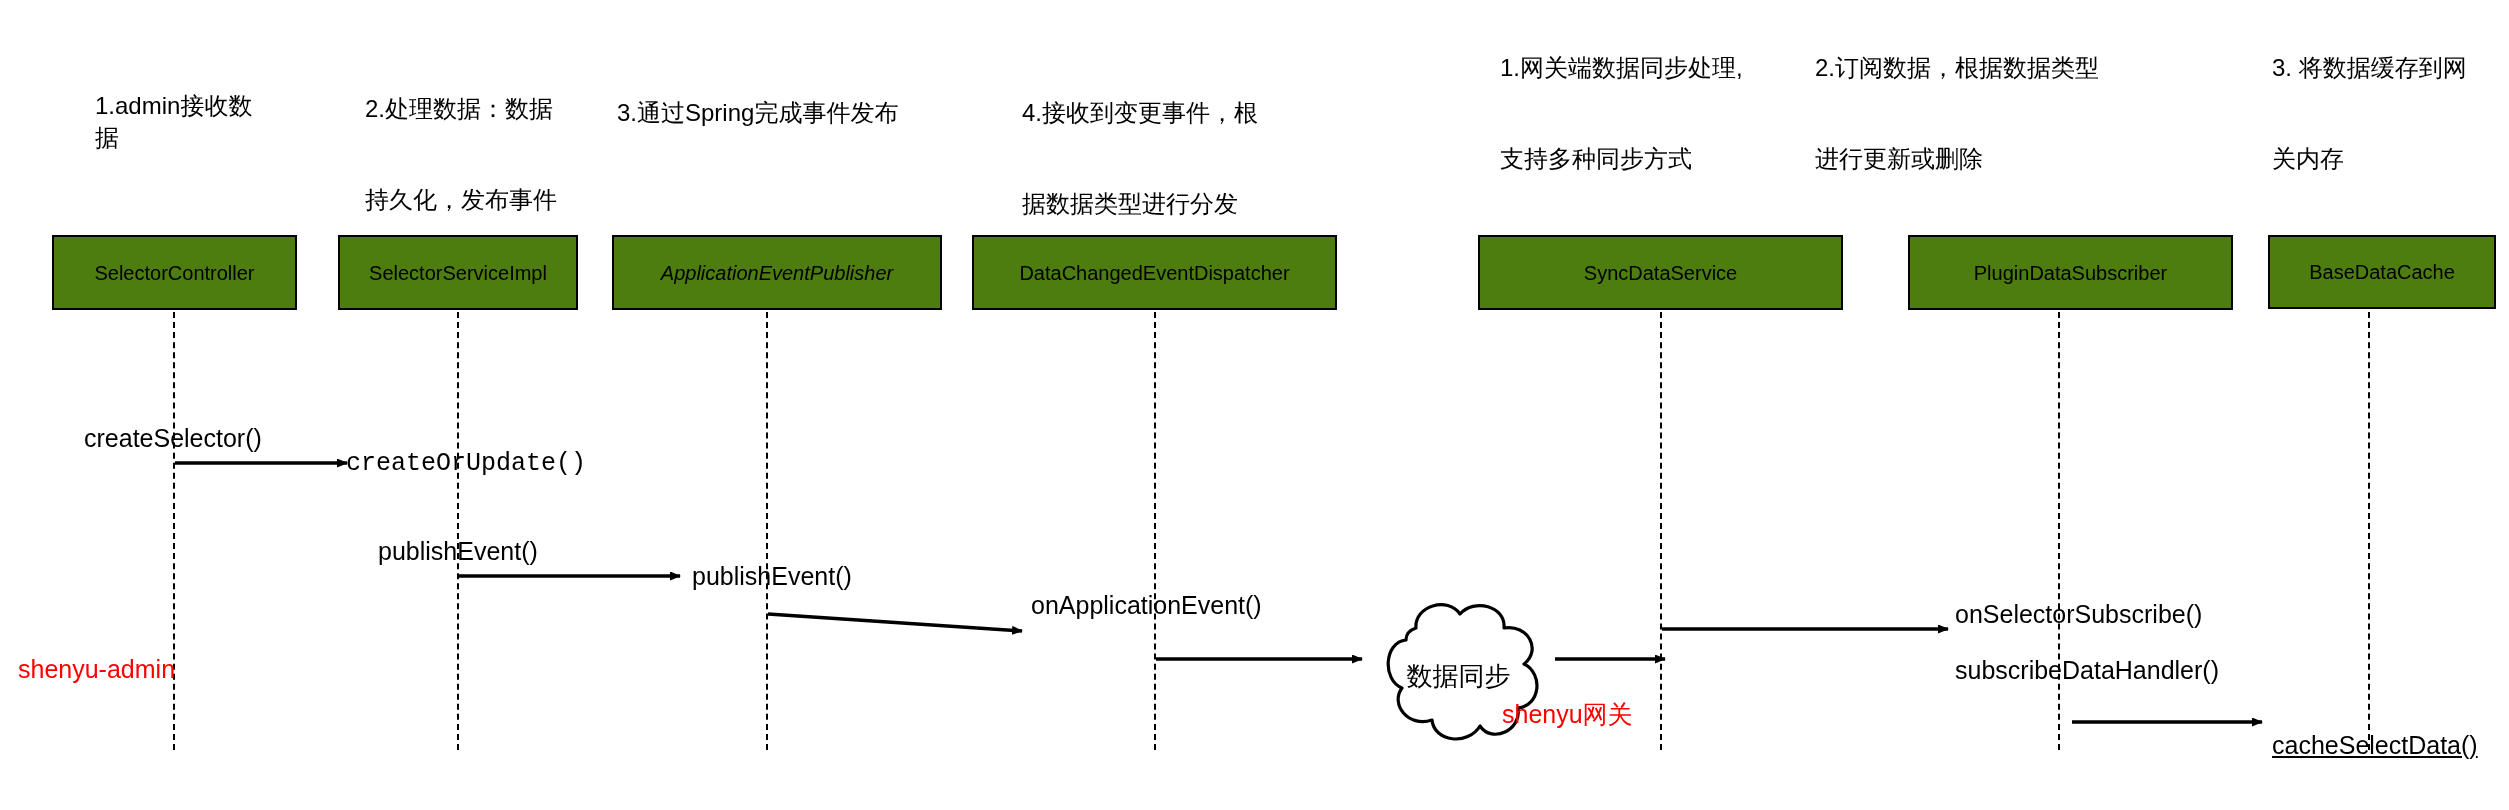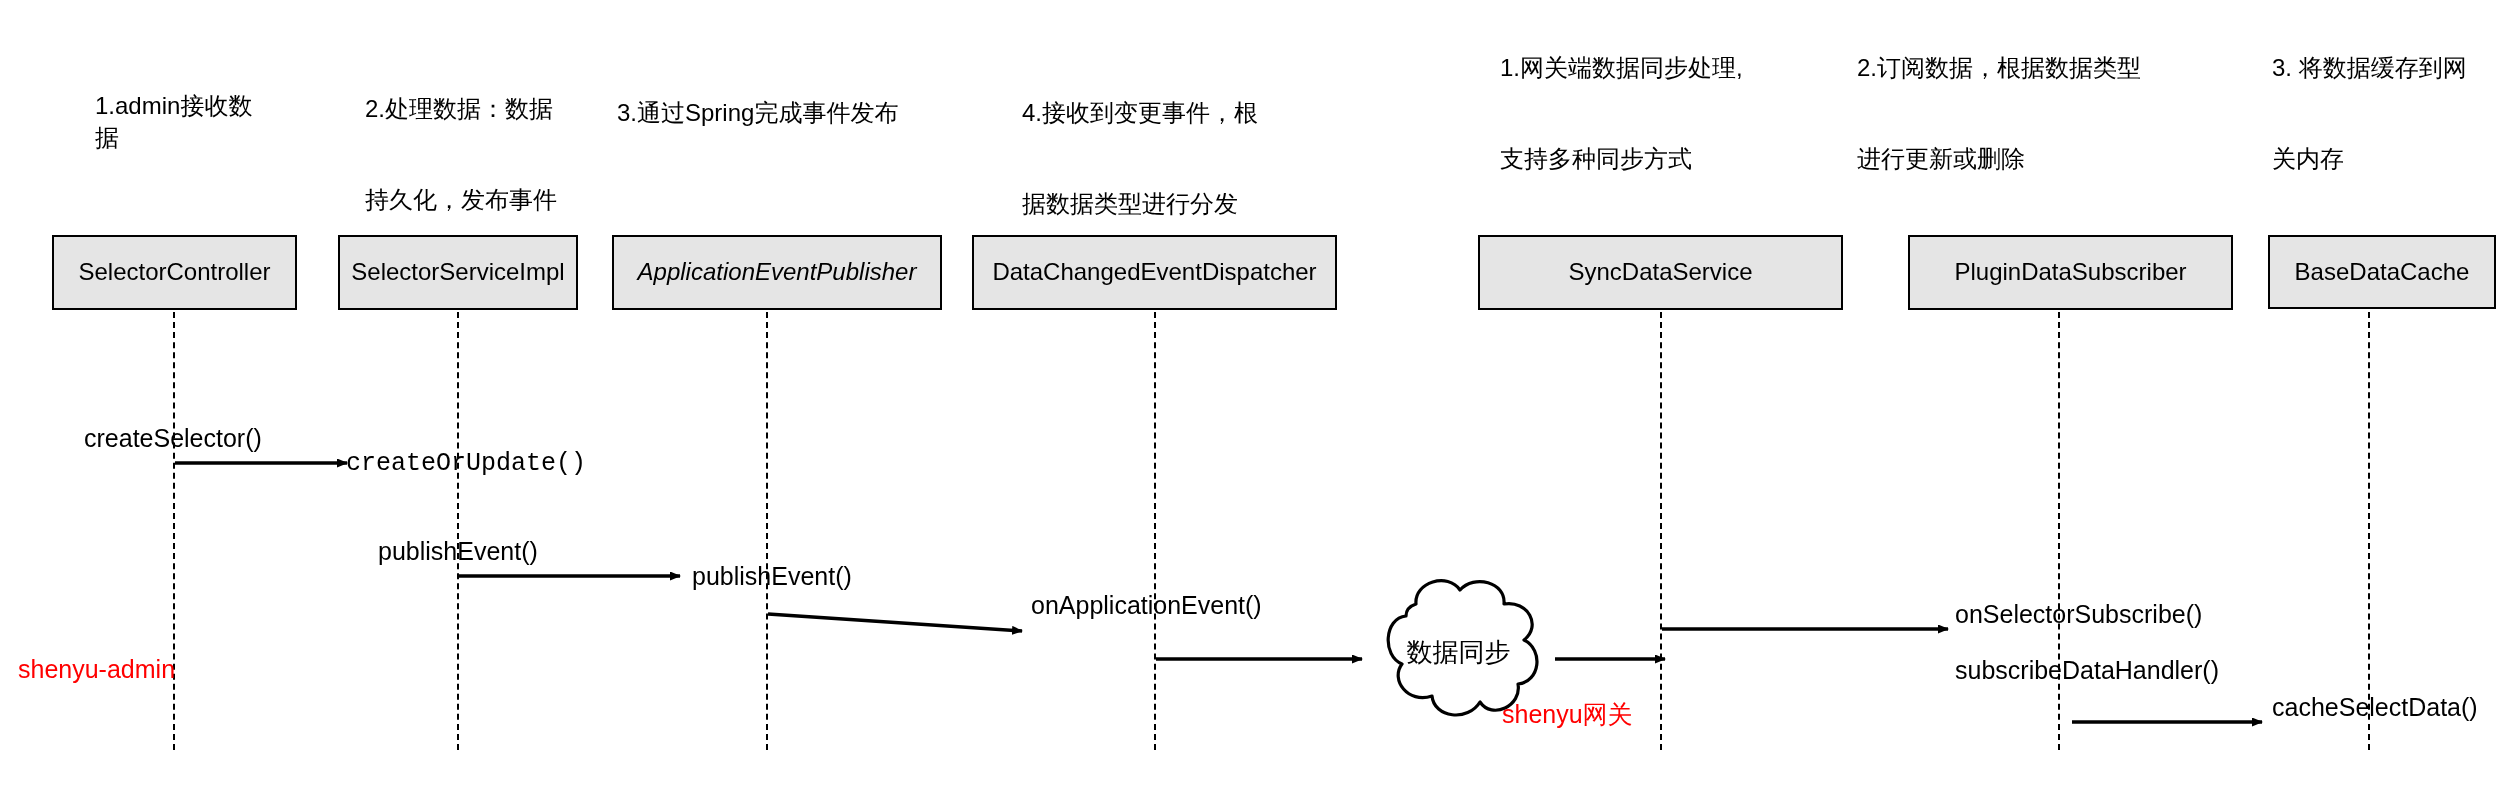--- a/index.html
+++ b/index.html
@@ -14,26 +14,26 @@
     width:2509px;
     height:810px;
     background:#ffffff;
     overflow:hidden;
   }
   
   .lifebox{
     position:absolute;
     box-sizing:border-box;
     border:2px solid #000000;
-    background:#e5e5e5;
+    background:#4d7c0f;
     display:flex;
     align-items:center;
     justify-content:center;
     text-align:center;
-    font-size:24px;
+    font-size:20px;
     line-height:1.2;
     letter-spacing:0px;
     color:#000000;
     white-space:nowrap;
   }
   
   .lifeline{
     position:absolute;
     width:0;
     border-left:2px dashed #000000;
@@ -91,21 +91,21 @@
   <div class="note" style="left:617px; top:90px;  width:330px;">3.通过Spring完成事件发布</div>
 
   <div class="note" style="left:1022px;top:90px;  width:290px;">4.接收到变更事件，根
 
 据数据类型进行分发</div>
 
   <div class="note" style="left:1500px;top:45px;  width:300px;">1.网关端数据同步处理,
 
 支持多种同步方式</div>
 
-  <div class="note" style="left:1857px;top:45px;  width:330px;">2.订阅数据，根据数据类型
+  <div class="note" style="left:1815px;top:45px;  width:330px;">2.订阅数据，根据数据类型
 
 进行更新或删除</div>
 
   <div class="note" style="left:2272px;top:45px;  width:250px;">3. 将数据缓存到网
 
 关内存</div>
 
   <div class="lifebox" style="left:52px;  top:235px; width:245px; height:75px;">SelectorController</div>
 
   <div class="lifebox" style="left:338px; top:235px; width:240px; height:75px;">SelectorServiceImpl</div>
@@ -143,21 +143,21 @@
 
     <line x1="1156" y1="659" x2="1362" y2="659" stroke="#000000" stroke-width="3.5" marker-end="url(#ah)"></line>
 
     <line x1="1555" y1="659" x2="1665" y2="659" stroke="#000000" stroke-width="3.5" marker-end="url(#ah)"></line>
 
     <line x1="1662" y1="629" x2="1948" y2="629" stroke="#000000" stroke-width="3.5" marker-end="url(#ah)"></line>
 
     <line x1="2072" y1="722" x2="2262" y2="722" stroke="#000000" stroke-width="3.5" marker-end="url(#ah)"></line>
   </svg>
 
-  <div class="cloud-wrap" style="left:1356px; top:564px; width:205px; height:175px;">
+  <div class="cloud-wrap" style="left:1356px; top:588px; width:205px; height:175px;">
     <svg width="205" height="175" viewBox="0 0 205 175" style="overflow:visible;">
       <path d="M60,40
                C58,18 92,8 104,26
                C118,10 150,18 148,40
                C172,36 186,62 168,76
                C188,86 184,118 162,120
                C166,142 136,156 124,138
                C112,158 78,154 76,132
                C52,140 34,116 46,100
                C26,92 28,54 50,52
@@ -173,19 +173,19 @@
   <div class="msg" style="left:378px; top:538px;">publishEvent()</div>
 
   <div class="msg" style="left:692px; top:563px;">publishEvent()</div>
 
   <div class="msg" style="left:1031px;top:592px;">onApplicationEvent()</div>
 
   <div class="msg" style="left:1955px;top:601px;">onSelectorSubscribe()</div>
 
   <div class="msg" style="left:1955px;top:657px;">subscribeDataHandler()</div>
 
-  <div class="msg" style="left:2272px;top:694px;">cacheSelectData()</div>
+  <div class="msg" style="left:2272px;top:732px;text-decoration:underline;">cacheSelectData()</div>
 
   <div class="msg red" style="left:18px;  top:656px;">shenyu-admin</div>
 
   <div class="msg red" style="left:1502px;top:701px;">shenyu网关</div>
 
 </div>
 
 </body></html>

